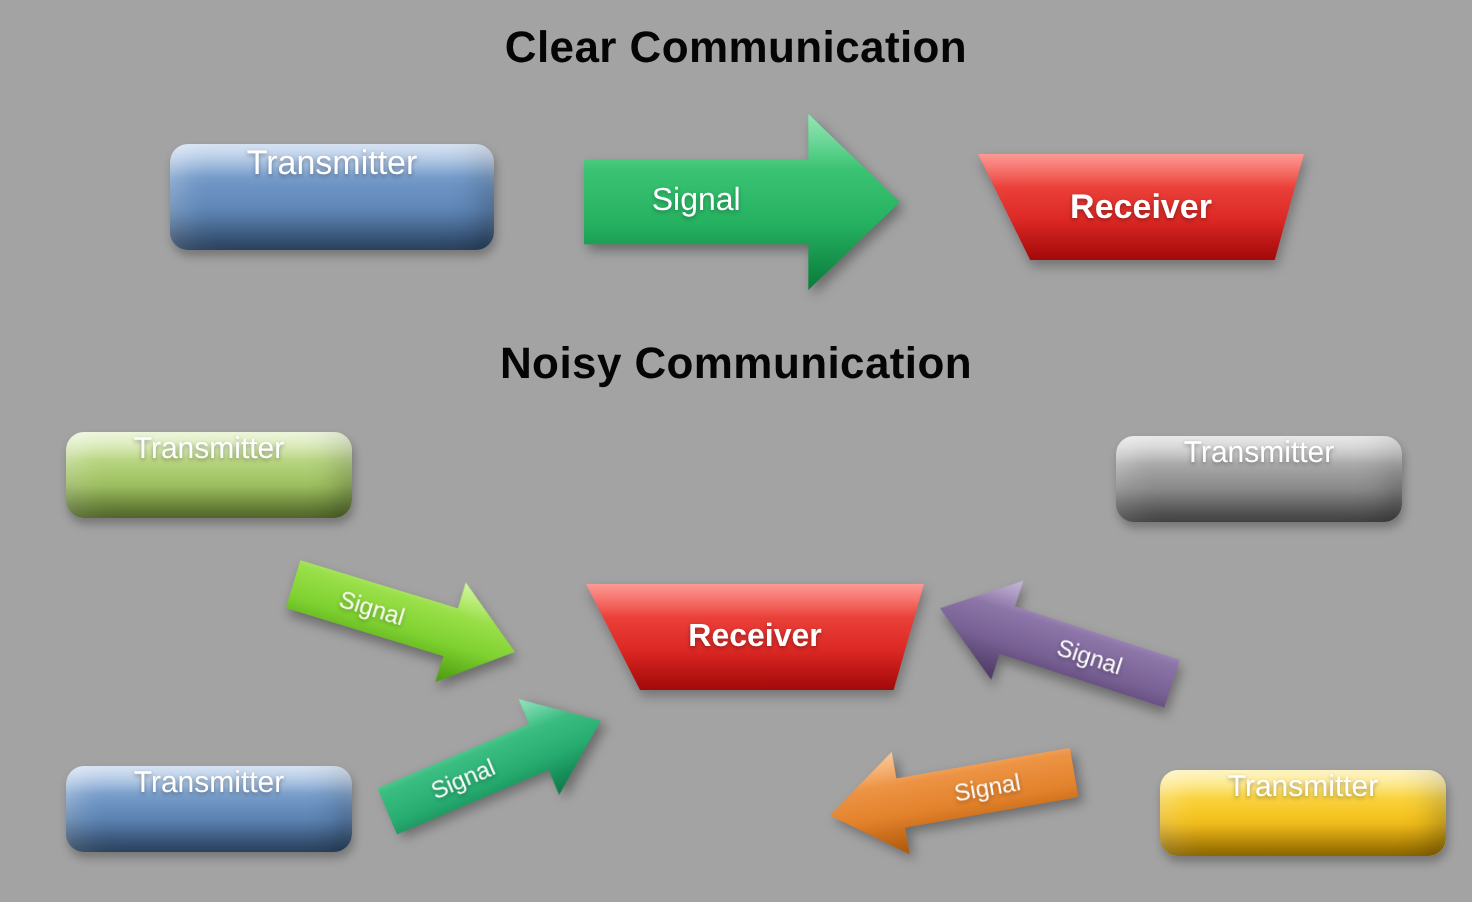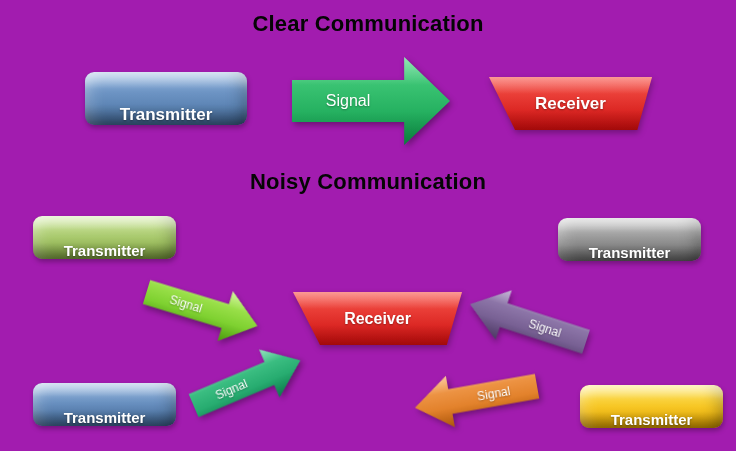--- a/index.html
+++ b/index.html
@@ -1,38 +1,37 @@
 <!DOCTYPE html>
 <html><head>
 <meta charset="utf-8">
 <style>
   html,body { margin:0; padding:0; }
   .stage {
     position:relative; width:736px; height:451px;
-    background:#a21caf; overflow:hidden;
+    background:#a3a3a3; overflow:hidden;
     font-family:"Liberation Sans", sans-serif;
   }
   .title {
     position:absolute; left:0; width:100%; text-align:center;
     font-weight:700; font-size:22px; color:#050505; letter-spacing:0.2px;
   }
   .title.clear { top:11px; }
   .title.noisy { top:169px; }
 
   .box {
     position:absolute; border-radius:9px;
-    display:flex; align-items:flex-end; justify-content:center;
+    display:flex; align-items:flex-start; justify-content:center;
     color:#fff; text-shadow:0 1px 2px rgba(0,0,0,.35);
     box-shadow:
       inset 0 16px 14px -9px rgba(255,255,255,.55),
       inset 0 -16px 14px -9px rgba(0,0,0,.30),
       inset 18px 0 16px -12px rgba(255,255,255,.22),
       inset -18px 0 16px -12px rgba(0,0,0,.22),
       1px 3px 5px rgba(0,0,0,.28);
-    font-weight: bold;
   }
   .box-clear-tx { left:85px;  top:72px;  width:162px; height:53px; font-size:17px; }
   .box-n-tl     { left:33px;  top:216px; width:143px; height:43px; font-size:15px; }
   .box-n-tr     { left:558px; top:218px; width:143px; height:43px; font-size:15px; }
   .box-n-bl     { left:33px;  top:383px; width:143px; height:43px; font-size:15px; }
   .box-n-br     { left:580px; top:385px; width:143px; height:43px; font-size:15px; }
 
   .arrow-wrap { position:absolute; filter:drop-shadow(2px 3px 3px rgba(0,0,0,.35)); }
   .arrow { position:relative; width:100%; height:100%; }
   .arrow.right { clip-path:polygon(0 26%, 71% 26%, 71% 0, 100% 50%, 71% 100%, 71% 74%, 0 74%); }

